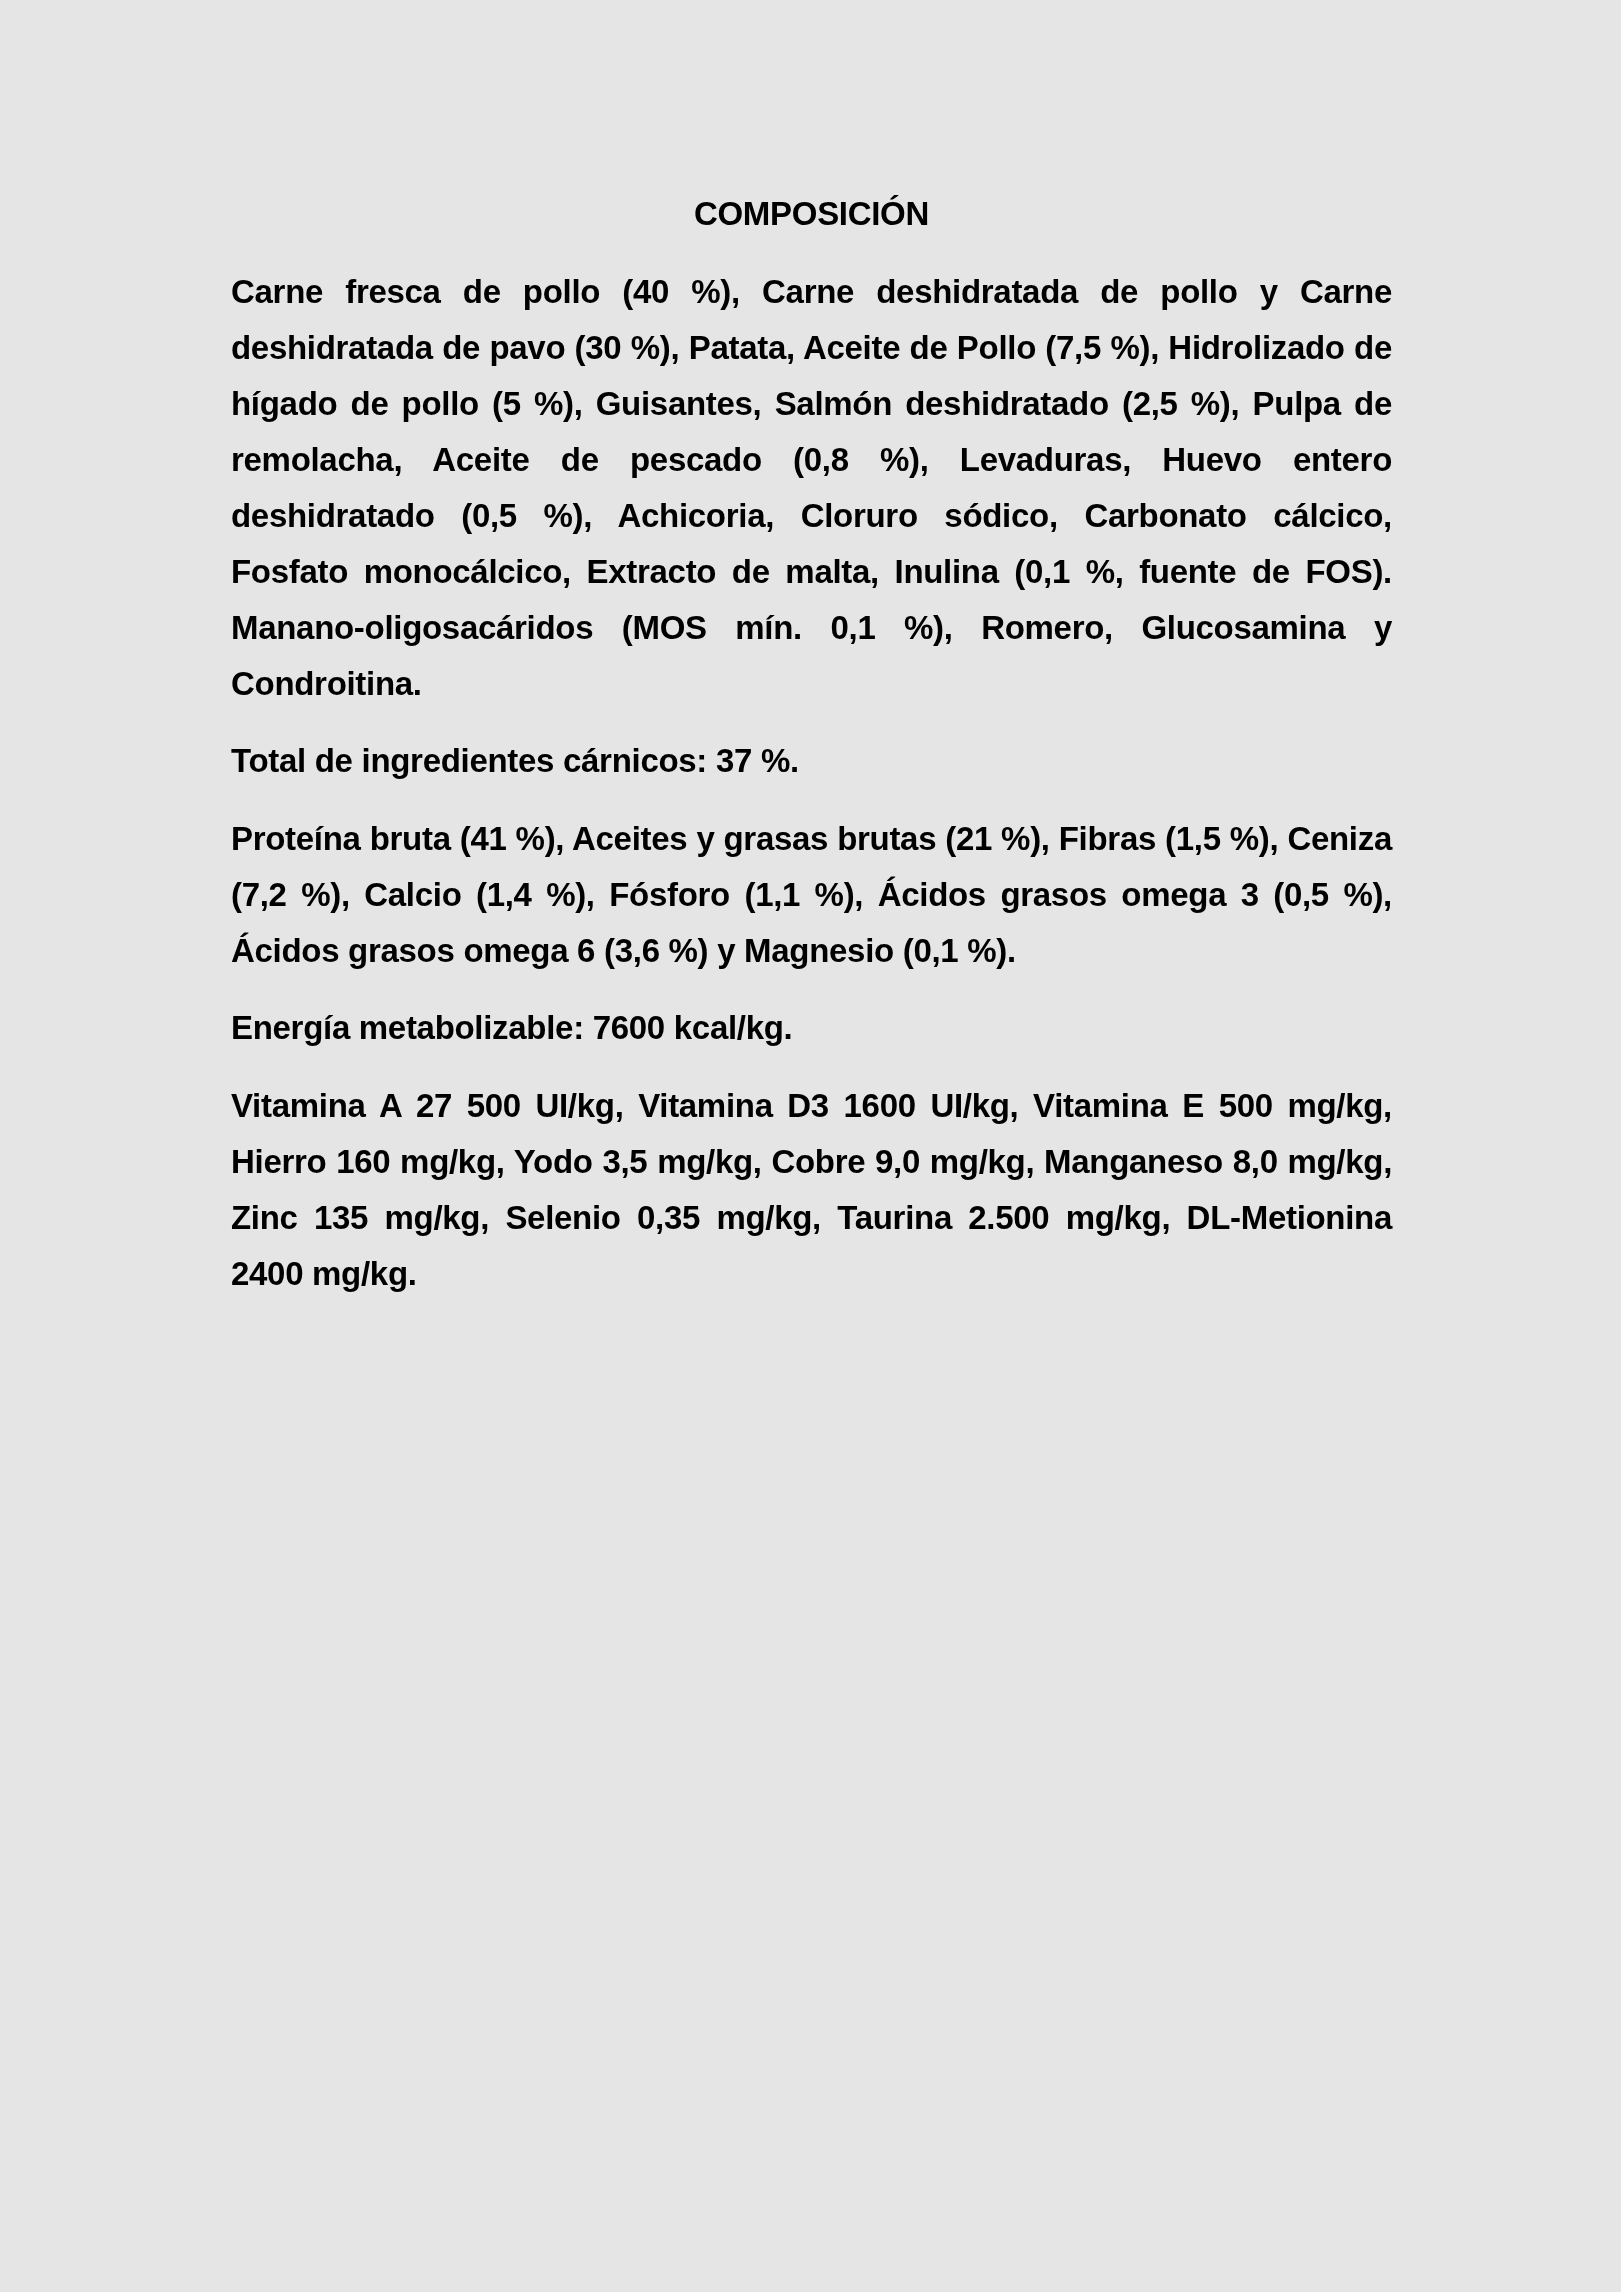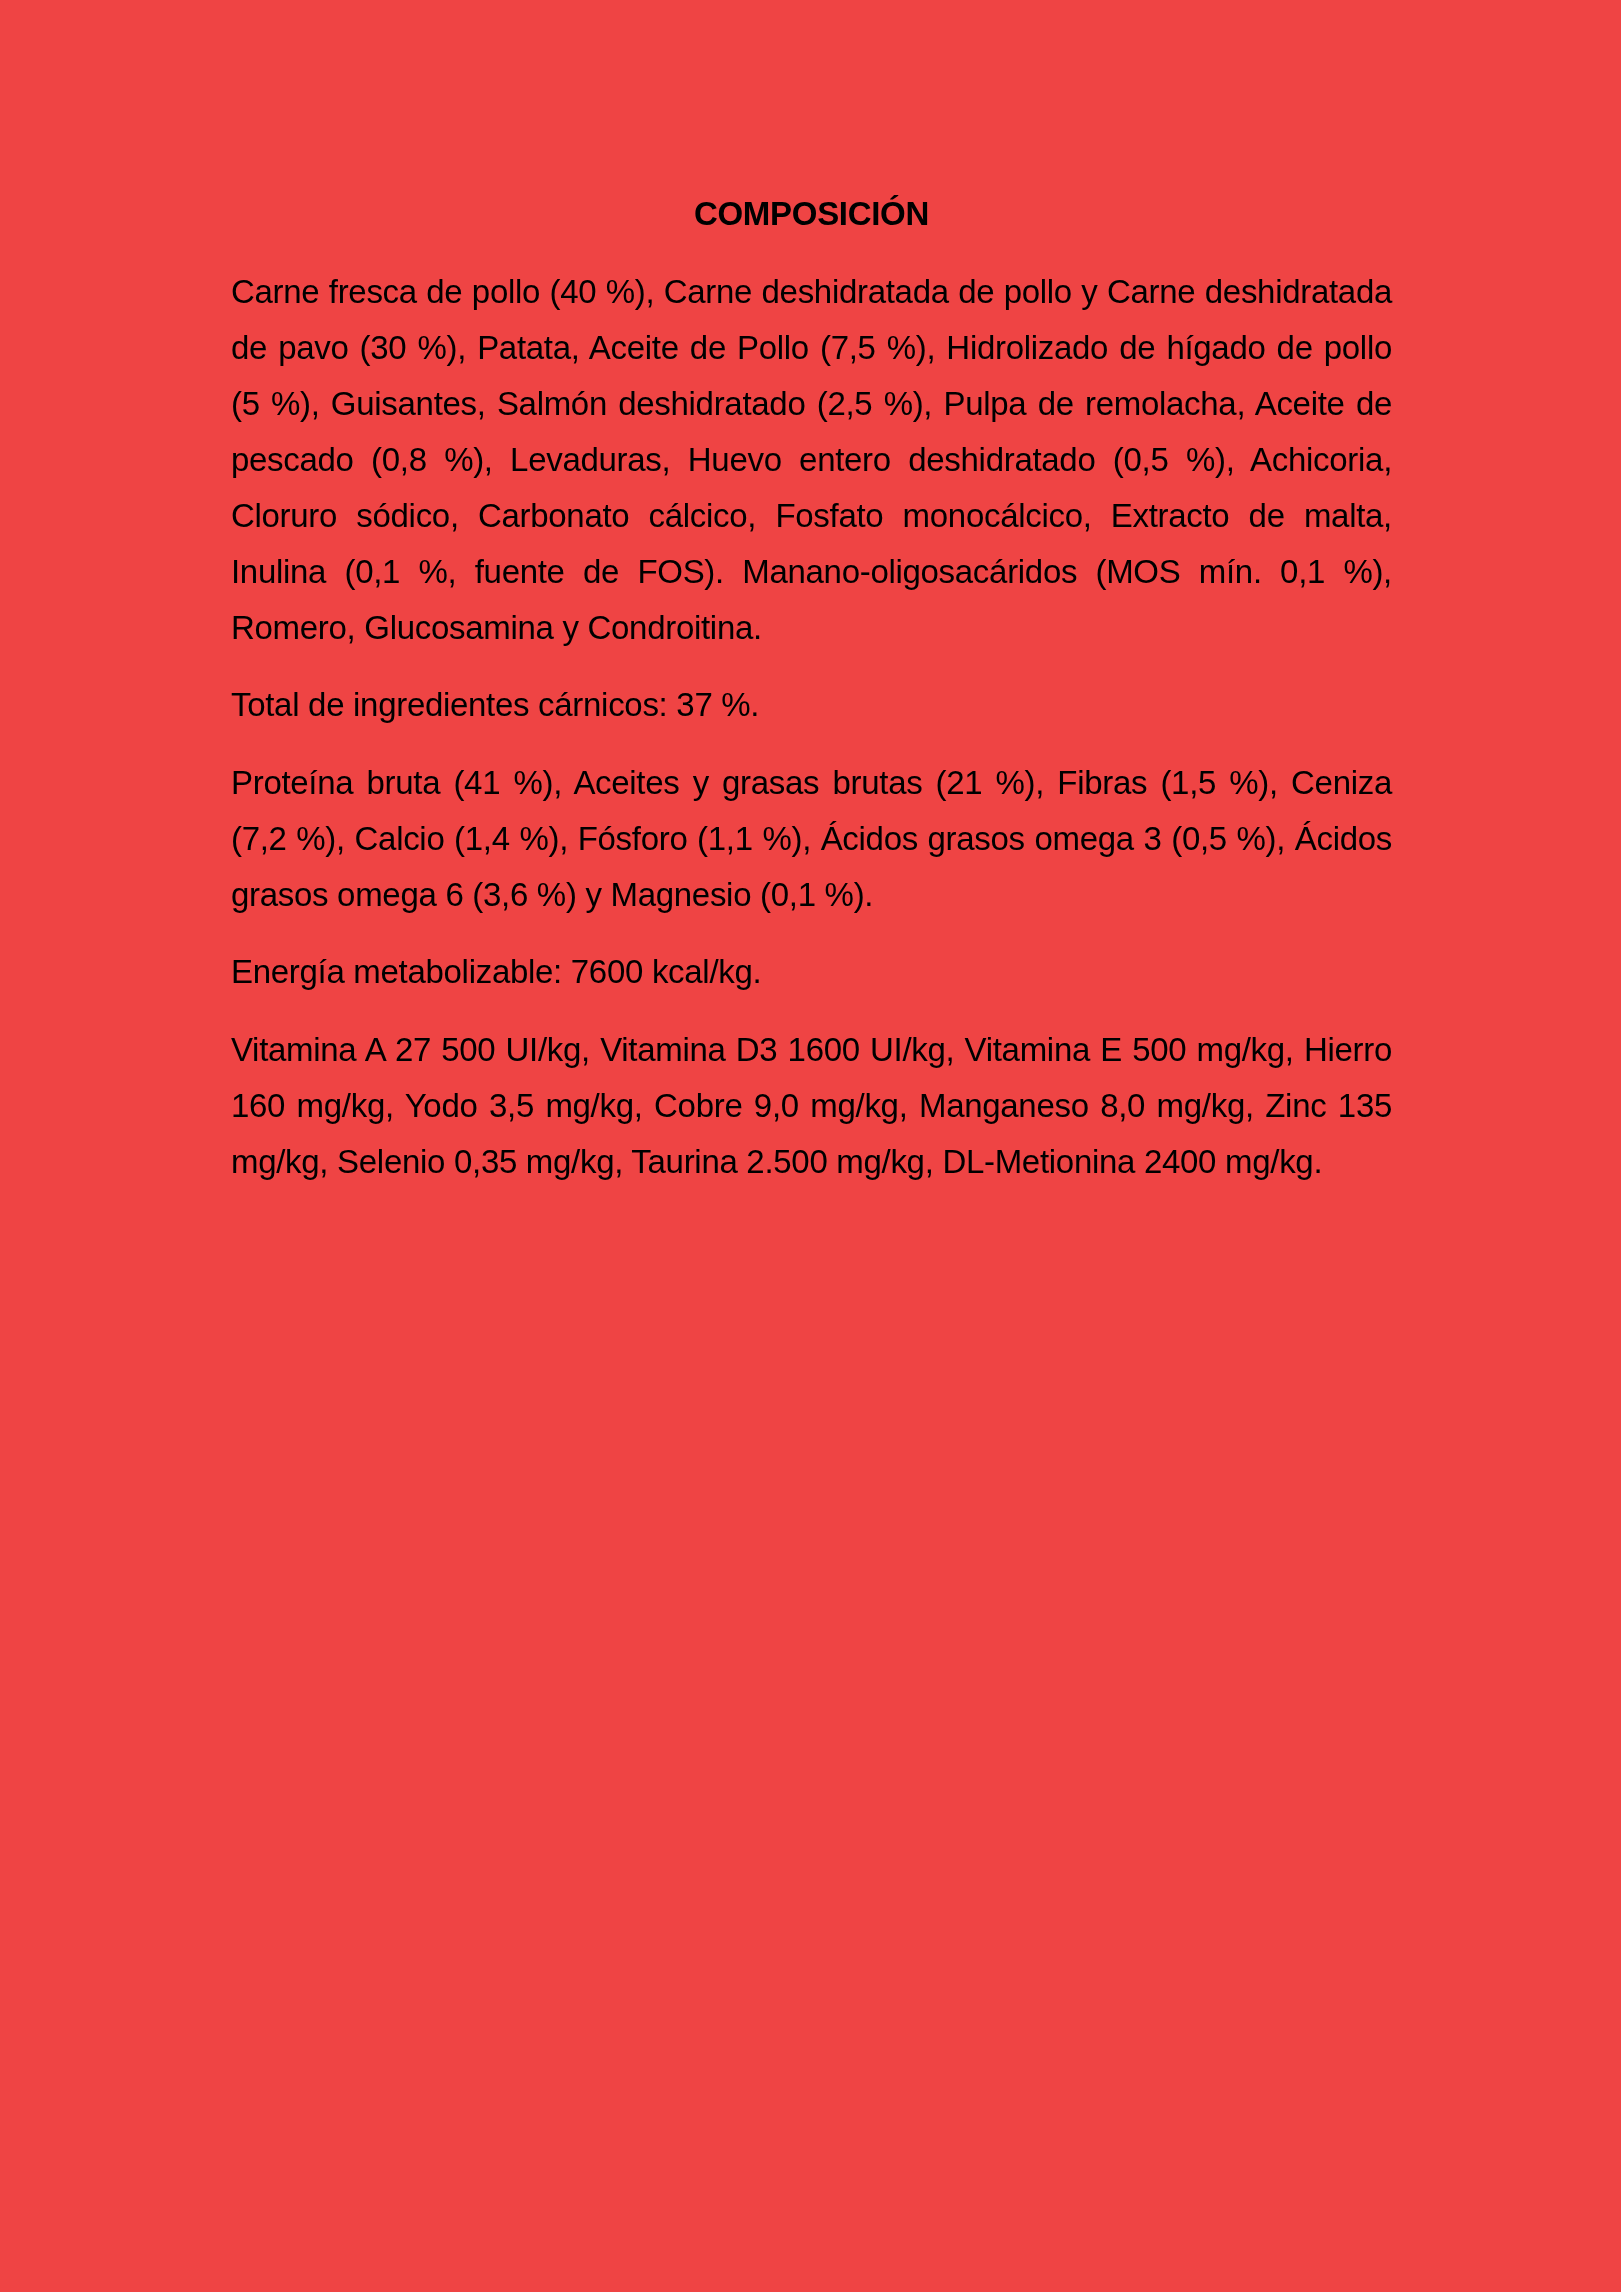--- a/index.html
+++ b/index.html
@@ -4,21 +4,21 @@
 <style>
   html, body {
     margin: 0;
     padding: 0;
     background: #ffffff;
   }
   .page {
     position: relative;
     width: 1621px;
     height: 2293px;
-    background: #ef4444;
+    background: #e5e5e5;
     color: #000000;
     font-family: "Liberation Sans", sans-serif;
     font-weight: 700;
     box-sizing: border-box;
     padding: 186px 229px 0 231px;
     overflow: hidden;
   }
   .doc-section { margin: 0; padding: 0; }
   .doc-heading {
     font-size: 33px;
@@ -30,21 +30,21 @@
   }
   .doc-section + .doc-section .doc-heading {
     margin-top: 72px;
   }
   .doc-paragraph {
     font-size: 33px;
     line-height: 56px;
     letter-spacing: -0.3px;
     text-align: justify;
     margin: 0 0 21.6px 0;
-    font-weight: 400;
+    font-weight: 700;
   }
   .doc-paragraph.single-line {
     text-align: left;
   }
 </style>
 </head>
 <body>
 
 <div class="page">
 

